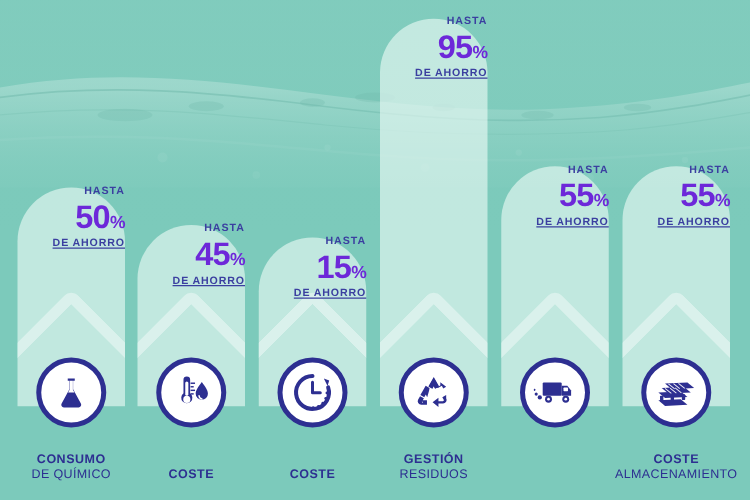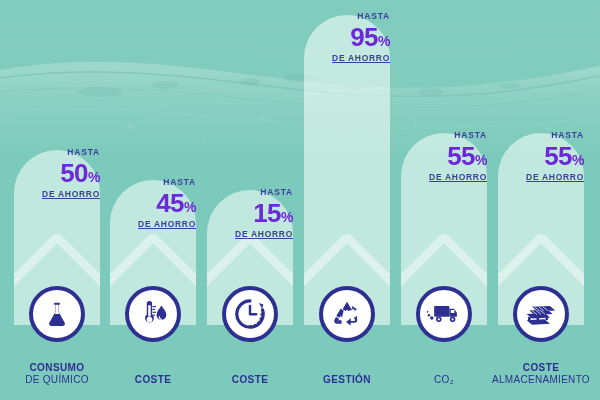--- a/index.html
+++ b/index.html
@@ -222,20 +222,21 @@
           </g>
           <g fill="#ffffff">
             <path d="M16 6.6l1.9 3.3h-3.8z"></path>
           </g>
           <path d="M16 3.6l4.1 7.1-3.1 1.8L16 10.5l-1 2-3.1-1.8z" fill="#2d2f91"></path>
           <path d="M22.3 26.4H13l2.6-2.6-2.6-2.6h9.3l2.3 2.6z" fill="#2d2f91" opacity="0"></path>
         </svg>
       </div>
       <div class="caption">
         <span class="l1">GESTIÓN</span>
+        <span class="l2">RESIDUOS</span>
       </div>
     </div>
 
     <div class="col" style="left:401px;">
       <div class="pillar" style="height:192px;">
         <div class="chev"></div>
       </div>
       <div class="stat" style="bottom:219px;">
         <span class="hasta">HASTA</span>
         <span class="big"><span>55</span><span class="pc">%</span></span>
@@ -251,21 +252,20 @@
           <circle cx="28.6" cy="20" r="3.1" fill="#2d2f91"></circle>
           <circle cx="28.6" cy="20" r="1.2" fill="#ffffff"></circle>
           <g fill="#2d2f91">
             <circle cx="5.4" cy="18.4" r="1.9"></circle>
             <circle cx="2.2" cy="15.4" r="1.4"></circle>
             <circle cx="0.6" cy="11.6" r="1"></circle>
           </g>
         </svg>
       </div>
       <div class="caption">
-        <span class="l2">CO₂</span>
       </div>
     </div>
 
     <div class="col" style="left:498px;">
       <div class="pillar" style="height:192px;">
         <div class="chev"></div>
       </div>
       <div class="stat" style="bottom:219px;">
         <span class="hasta">HASTA</span>
         <span class="big"><span>55</span><span class="pc">%</span></span>

